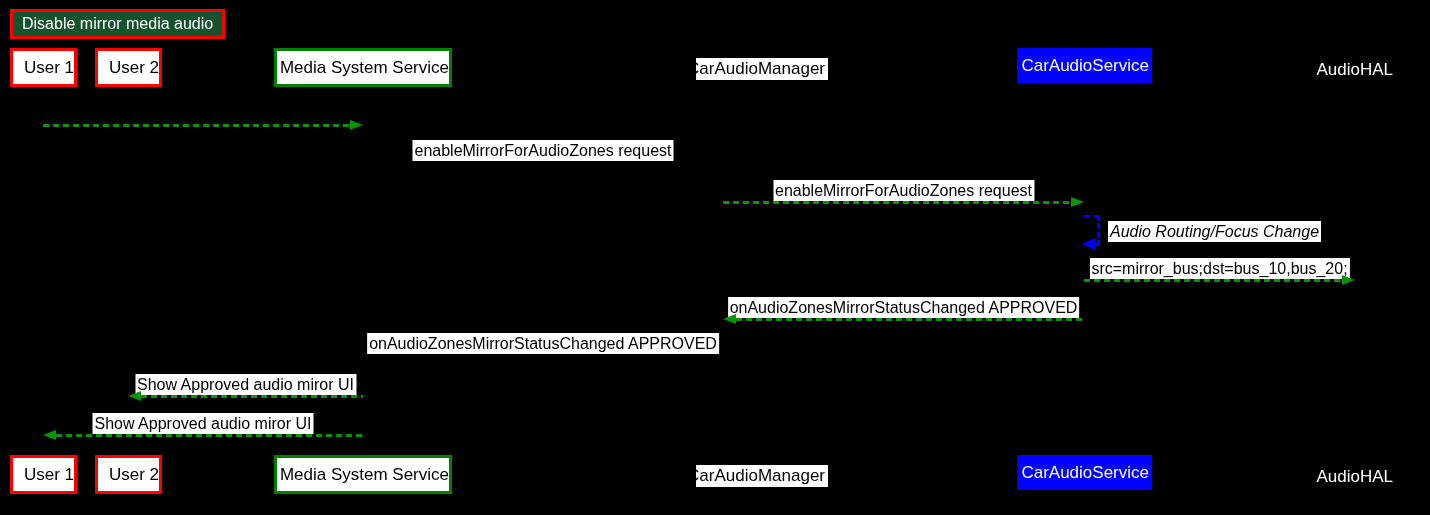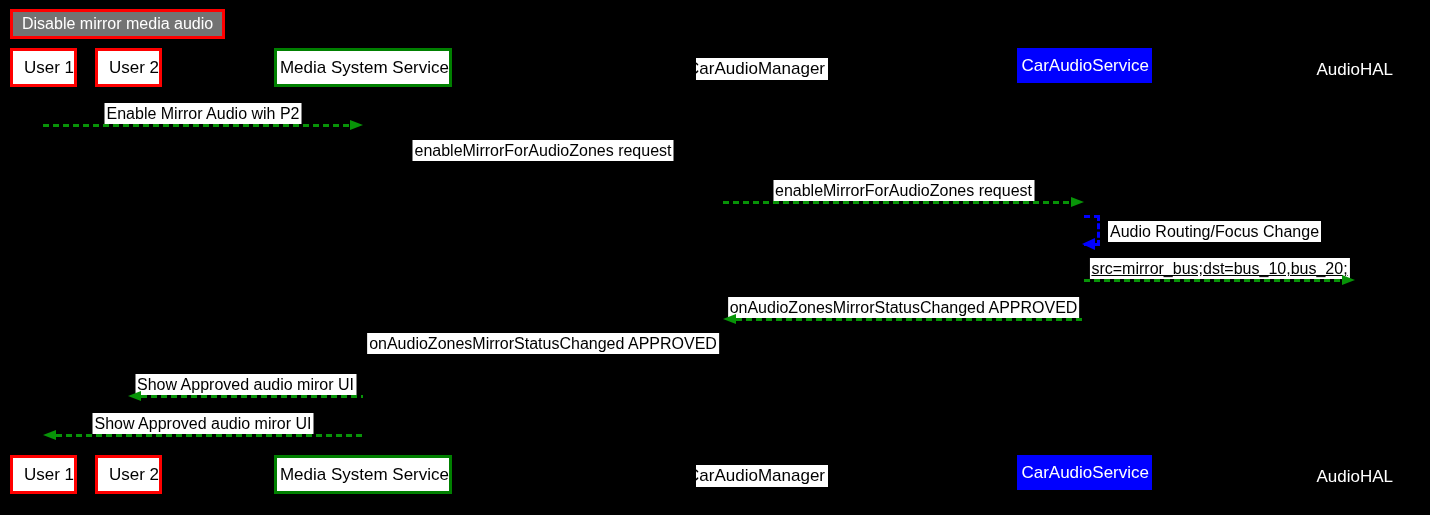--- a/index.html
+++ b/index.html
@@ -21,30 +21,31 @@
     position:absolute; transform:translateX(-50%);
     background:#fff; color:#000;
     font-size:16px; line-height:21px; padding:0 2px;
     white-space:nowrap;
   }
   .self-label{
     position:absolute;
     background:#fff; color:#000;
     font-size:16px; line-height:21px; padding:0 2px;
     white-space:nowrap;
+    font-style:italic;
   }
   .arrow-line{position:absolute;height:3px;}
   .arrow-head{position:absolute;width:0;height:0;}
   .self-loop{position:absolute;box-sizing:border-box;}
 </style>
 </head>
 <body>
 
 <div id="stage" style="background: rgb(0, 0, 0);">
-  <div class="title-box" style="background: #737373; border-color: rgb(255, 0, 0); color: rgb(255, 255, 255);">Disable mirror media audio</div>
+  <div class="title-box" style="background: #14532d; border-color: rgb(255, 0, 0); color: rgb(255, 255, 255);">Disable mirror media audio</div>
 <div class="actor box" style="left: 10px; top: 48px; width: 67px; height: 39px; border-color: rgb(255, 0, 0); background: rgb(255, 255, 255); color: rgb(0, 0, 0);">
       <span>User 1</span>
     </div>
     <div class="actor box" style="left: 10px; top: 455px; width: 67px; height: 39px; border-color: rgb(255, 0, 0); background: rgb(255, 255, 255); color: rgb(0, 0, 0);">
       <span>User 1</span>
     </div>
     <div class="actor box" style="left: 95px; top: 48px; width: 67px; height: 39px; border-color: rgb(255, 0, 0); background: rgb(255, 255, 255); color: rgb(0, 0, 0);">
       <span>User 2</span>
     </div>
     <div class="actor box" style="left: 95px; top: 455px; width: 67px; height: 39px; border-color: rgb(255, 0, 0); background: rgb(255, 255, 255); color: rgb(0, 0, 0);">
@@ -67,31 +68,30 @@
     </div>
     <div class="actor box" style="left: 1017px; top: 455px; width: 135px; height: 35px; border-color: rgb(0, 0, 255); background: rgb(0, 0, 255); color: rgb(255, 255, 255);">
       <span>CarAudioService</span>
     </div>
     <div class="actor text" style="left: 1318px; top: 61px; width: 75px; height: 17px; color: rgb(255, 255, 255);">
       <span>AudioHAL</span>
     </div>
     <div class="actor text" style="left: 1318px; top: 468px; width: 75px; height: 17px; color: rgb(255, 255, 255);">
       <span>AudioHAL</span>
     </div>
-    <div class="msg-label" style="left: 203px; top: 103px;">Enable Mirror Audio wih P2</div>
     <div class="arrow-line" style="top: 124px; background: repeating-linear-gradient(to right, rgb(8, 148, 8) 0px, rgb(8, 148, 8) 6px, transparent 6px, transparent 10px); left: 43px; width: 307px;"></div>
     <div class="arrow-head" style="top: 120px; border-bottom: 5px solid transparent; border-top: 5px solid transparent; left: 350px; border-left: 13px solid rgb(8, 148, 8);"></div>
     <div class="msg-label" style="left: 543px; top: 140px;">enableMirrorForAudioZones request</div>
     <div class="msg-label" style="left: 903.5px; top: 180px;">enableMirrorForAudioZones request</div>
     <div class="arrow-line" style="top: 201px; background: repeating-linear-gradient(to right, rgb(8, 148, 8) 0px, rgb(8, 148, 8) 6px, transparent 6px, transparent 10px); left: 723px; width: 348px;"></div>
     <div class="arrow-head" style="top: 197px; border-bottom: 5px solid transparent; border-top: 5px solid transparent; left: 1071px; border-left: 13px solid rgb(8, 148, 8);"></div>
     <div class="self-loop" style="left: 1084px; top: 215px; width: 16px; height: 31px; border-bottom: 3px dashed rgb(0, 0, 255); border-right: 3px dashed rgb(0, 0, 255); border-top: 3px dashed rgb(0, 0, 255);"></div>
     <div class="arrow-head" style="left: 1082px; top: 238px; border-bottom: 6px solid transparent; border-top: 6px solid transparent; border-right: 13px solid rgb(0, 0, 255);"></div>
     <div class="self-label" style="left: 1108px; top: 221px;">Audio Routing/Focus Change</div>
-    <div class="msg-label" style="left: 1219.5px; top: 258px; text-decoration: underline;">src=mirror_bus;dst=bus_10,bus_20;</div>
+    <div class="msg-label" style="left: 1219.5px; top: 258px;">src=mirror_bus;dst=bus_10,bus_20;</div>
     <div class="arrow-line" style="top: 279px; background: repeating-linear-gradient(to right, rgb(8, 148, 8) 0px, rgb(8, 148, 8) 6px, transparent 6px, transparent 10px); left: 1084px; width: 258px;"></div>
     <div class="arrow-head" style="top: 275px; border-bottom: 5px solid transparent; border-top: 5px solid transparent; left: 1342px; border-left: 13px solid rgb(8, 148, 8);"></div>
     <div class="msg-label" style="left: 903.5px; top: 297px;">onAudioZonesMirrorStatusChanged APPROVED</div>
     <div class="arrow-line" style="top: 318px; background: repeating-linear-gradient(to right, rgb(8, 148, 8) 0px, rgb(8, 148, 8) 6px, transparent 6px, transparent 10px); left: 736px; width: 348px;"></div>
     <div class="arrow-head" style="top: 314px; border-bottom: 5px solid transparent; border-top: 5px solid transparent; left: 723px; border-right: 13px solid rgb(8, 148, 8);"></div>
     <div class="msg-label" style="left: 543px; top: 333px;">onAudioZonesMirrorStatusChanged APPROVED</div>
     <div class="msg-label" style="left: 245.5px; top: 374px;">Show Approved audio miror UI</div>
     <div class="arrow-line" style="top: 395px; background: repeating-linear-gradient(to right, rgb(8, 148, 8) 0px, rgb(8, 148, 8) 6px, transparent 6px, transparent 10px); left: 141px; width: 222px;"></div>
     <div class="arrow-head" style="top: 391px; border-bottom: 5px solid transparent; border-top: 5px solid transparent; left: 128px; border-right: 13px solid rgb(8, 148, 8);"></div>
     <div class="msg-label" style="left: 203px; top: 413px;">Show Approved audio miror UI</div>

